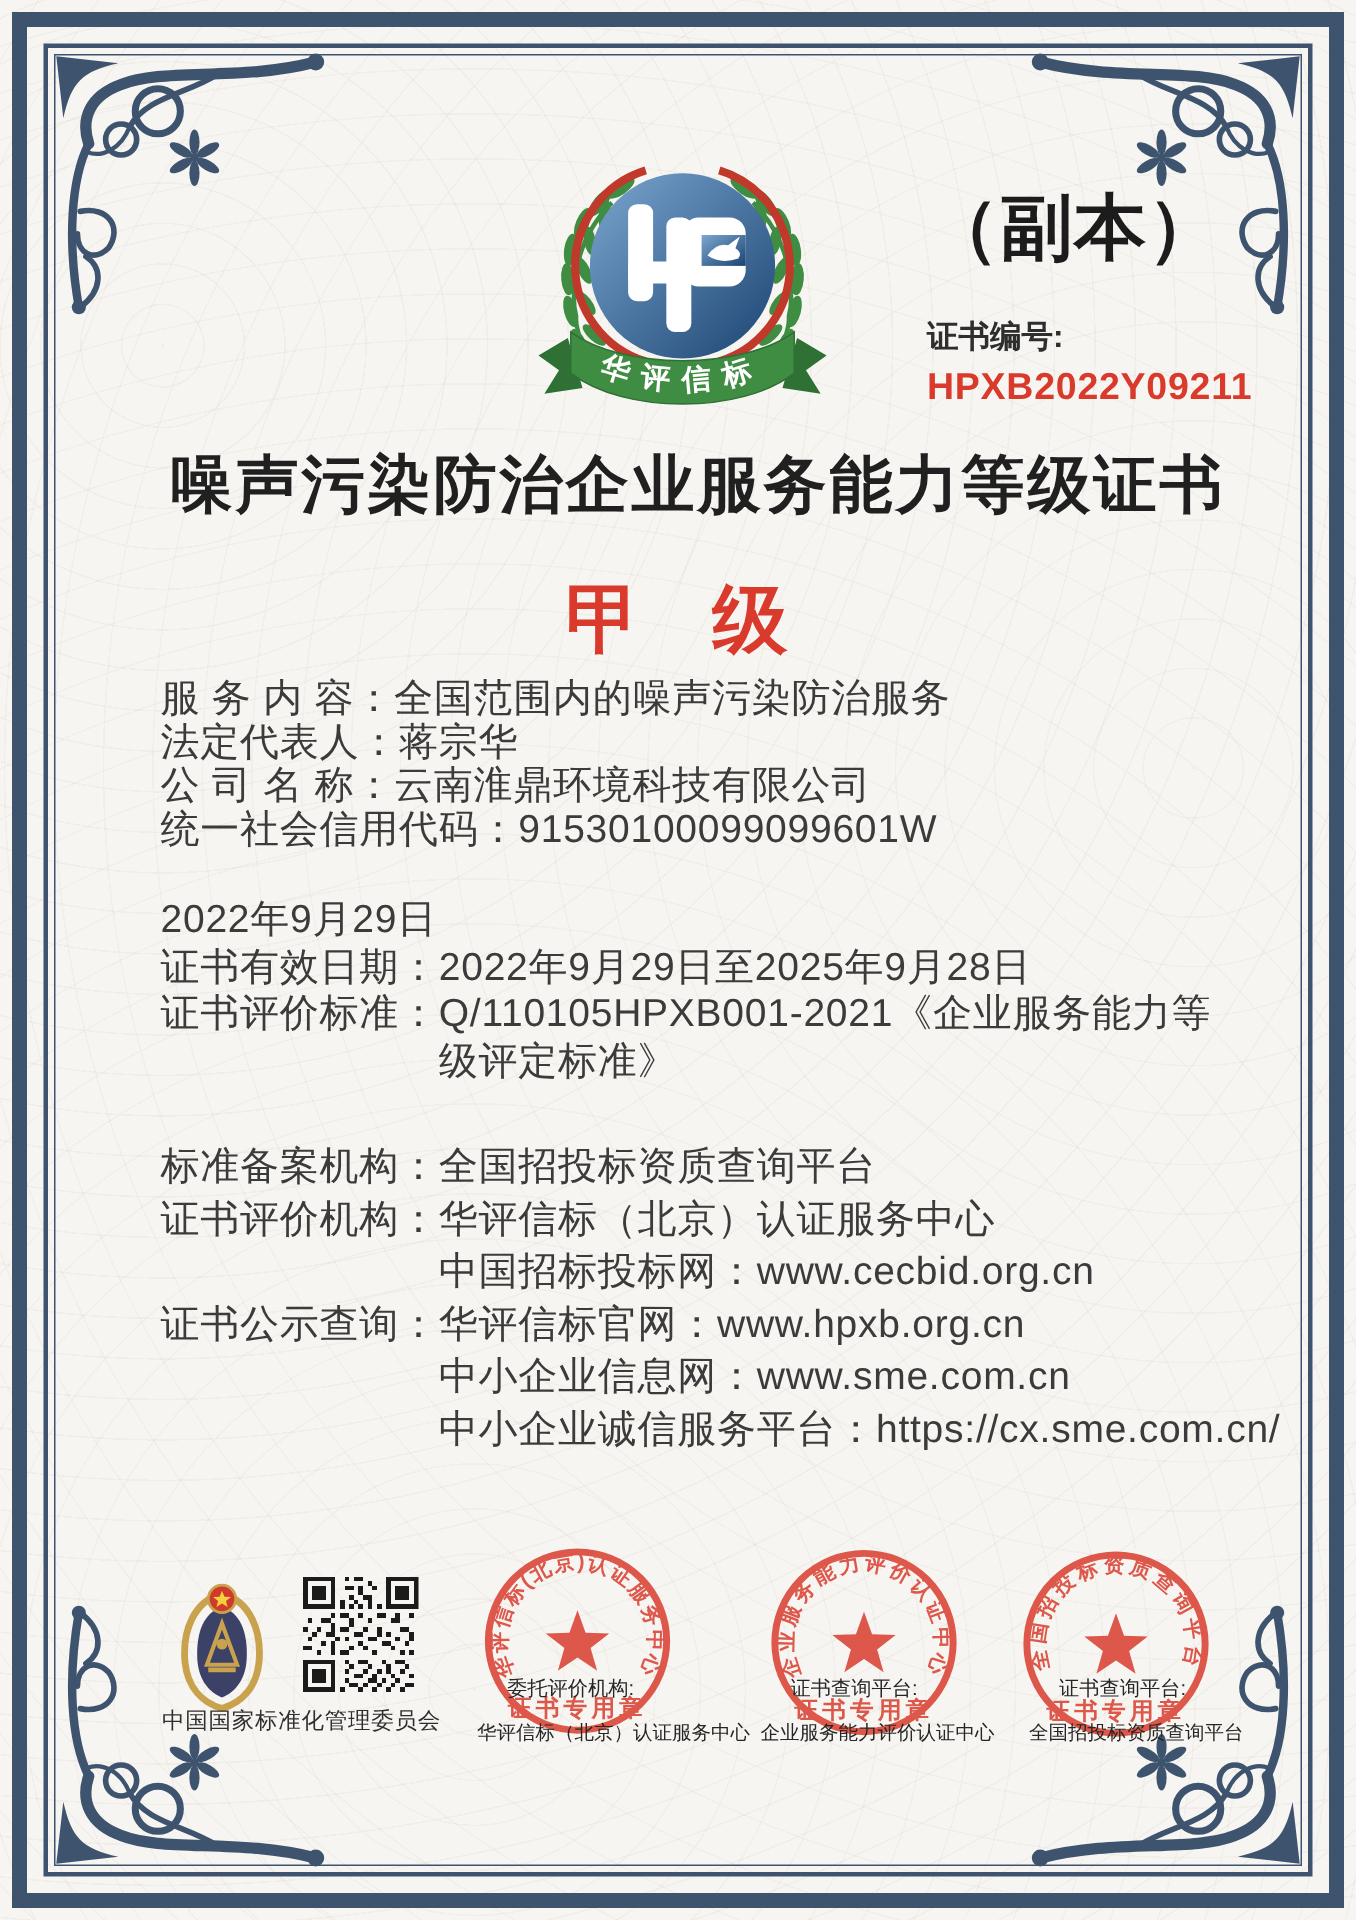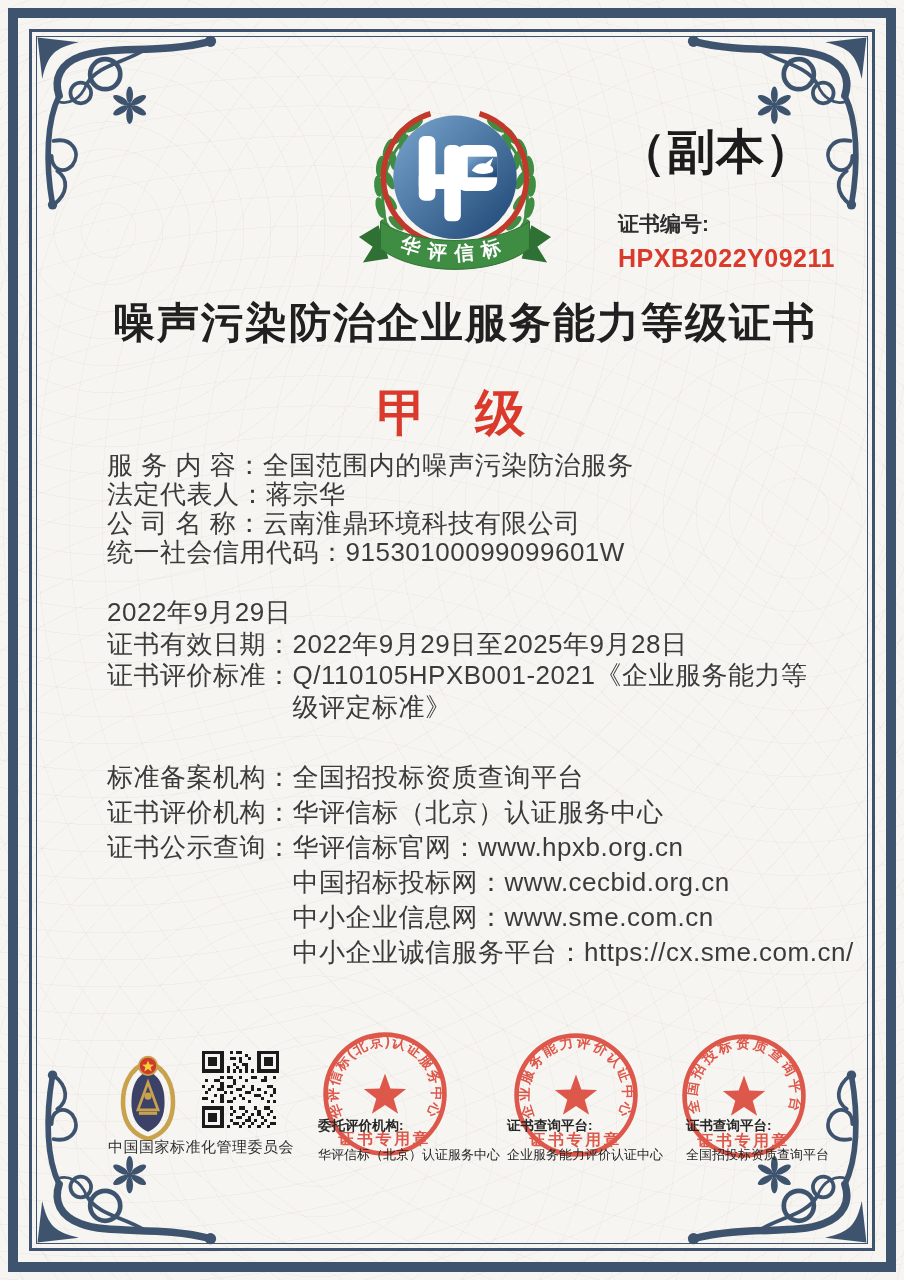--- a/index.html
+++ b/index.html
@@ -43,21 +43,21 @@
   .row .val{flex:0 1 auto;}
   .ghost{visibility:hidden;}
 
   .footer-item{position:absolute;}
   .emblem{left:116px;top:1053px;width:64px;height:88px;}
   .qr{left:202px;top:1051px;width:77px;height:77px;}
   .authority{left:96px;top:1138px;width:210px;text-align:center;font-size:15px;color:#2e2e2e;letter-spacing:.5px;z-index:3;}
 
   .seal{position:absolute;width:130px;height:130px;opacity:.84;z-index:2;pointer-events:none;}
   .seal-label{position:absolute;z-index:3;color:#262626;}
-  .seal-label .sl1{font-size:13.5px;font-weight:700;margin-bottom:11px;}
+  .seal-label .sl1{font-size:13.5px;font-weight:400;margin-bottom:11px;margin-left:20px;}
   .seal-label .sl2{font-size:13px;}
 </style>
 </head>
 <body>
 
 <div class="cert">
 
   <div class="outer-bar"></div>
   <div class="frame1"></div>
   <div class="frame2"></div>
@@ -168,22 +168,22 @@
   <div class="sec sec-record">
     <div class="row"><span class="val">2022年9月29日</span></div>
     <div class="row"><span class="lbl">证书有效日期：</span><span class="val">2022年9月29日至2025年9月28日</span></div>
     <div class="row"><span class="lbl">证书评价标准：</span><span class="val">Q/110105HPXB001-2021《企业服务能力等</span></div>
     <div class="row"><span class="lbl ghost">证书评价标准：</span><span class="val">级评定标准》</span></div>
   </div>
 
   <div class="sec sec-org">
     <div class="row"><span class="lbl">标准备案机构：</span><span class="val">全国招投标资质查询平台</span></div>
     <div class="row"><span class="lbl">证书评价机构：</span><span class="val">华评信标（北京）认证服务中心</span></div>
+    <div class="row"><span class="lbl ghost">证书公示查询：</span><span class="val">中国招标投标网：www.cecbid.org.cn</span></div>
     <div class="row"><span class="lbl">证书公示查询：</span><span class="val">华评信标官网：www.hpxb.org.cn</span></div>
-    <div class="row"><span class="lbl ghost">证书公示查询：</span><span class="val">中国招标投标网：www.cecbid.org.cn</span></div>
     <div class="row"><span class="lbl ghost">证书公示查询：</span><span class="val">中小企业信息网：www.sme.com.cn</span></div>
     <div class="row"><span class="lbl ghost">证书公示查询：</span><span class="val">中小企业诚信服务平台：https://cx.sme.com.cn/</span></div>
   </div>
 
   <svg class="footer-item emblem" viewBox="0 0 70 96">
     <path d="M35 10 C14 16 6 38 8 60 C10 80 22 90 35 94 C48 90 60 80 62 60 C64 38 56 16 35 10" fill="none" stroke="#c9a24d" stroke-width="5"></path>
     <path d="M35 20 C22 24 16 38 17 58 C18 74 26 82 35 86 C44 82 52 74 53 58 C54 38 48 24 35 20" fill="#3c4168"></path>
     <path d="M35 32 L24 62 L46 62 Z" fill="none" stroke="#c9a24d" stroke-width="3"></path>
     <circle cx="35" cy="47" r="4" fill="#c9a24d"></circle>
     <rect x="25" y="64" width="20" height="3.5" fill="#c9a24d"></rect>

